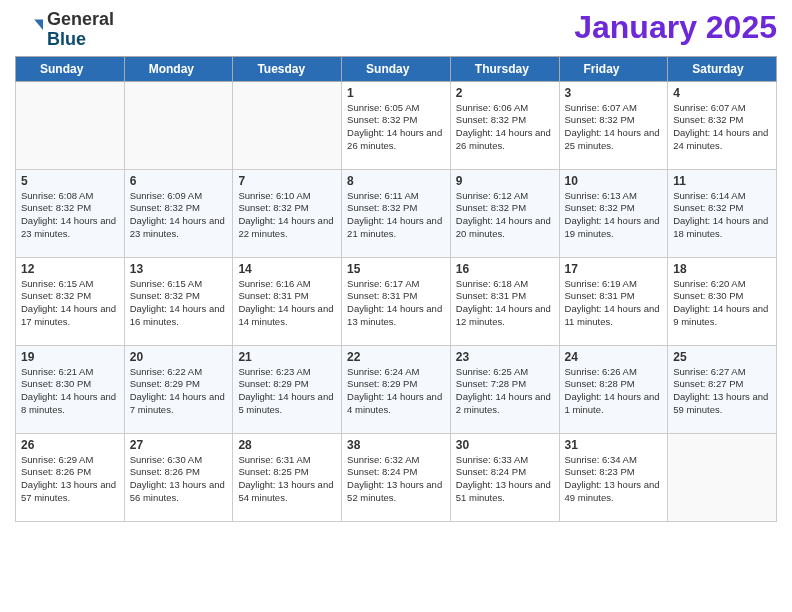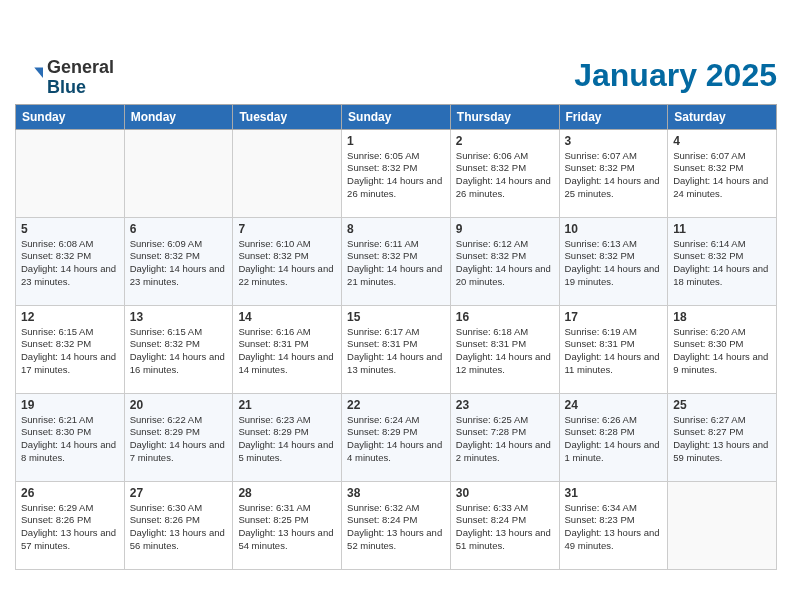--- a/index.html
+++ b/index.html
@@ -13,21 +13,20 @@
     .page {
       width: 792px;
       min-height: 612px;
       padding: 10px 15px 10px 15px;
     }
     .header {
       display: flex;
       align-items: flex-start;
       justify-content: space-between;
       margin-bottom: 6px;
-      margin-top: 48px;
     }
     .logo {
       display: flex;
       align-items: center;
       gap: 4px;
     }
     .logo-text {
       font-size: 18px;
       font-weight: bold;
       line-height: 1.1;
@@ -37,39 +36,39 @@
     .logo-icon {
       width: 28px;
       height: 28px;
     }
     .title-block {
       text-align: right;
     }
     .month-title {
       font-size: 32px;
       font-weight: bold;
-      color: #0369a1;
+      color: #6d28d9;
       line-height: 1.1;
     }
     .location-title {
       font-size: 14px;
       color: #444;
     }
     .calendar {
       width: 100%;
       border-collapse: collapse;
       table-layout: fixed;
     }
     .calendar th {
       background: #2a6db5;
       color: #fff;
       font-size: 12px;
       font-weight: bold;
       text-align: left;
-      padding: 5px 6px;
+      padding: 5px 24px;
       border: 1px solid #aaa;
     }
     .calendar td {
       vertical-align: top;
       border: 1px solid #ccc;
       padding: 4px 5px;
       font-size: 10px;
       color: #333;
       height: 88px;
       background: #fff;

